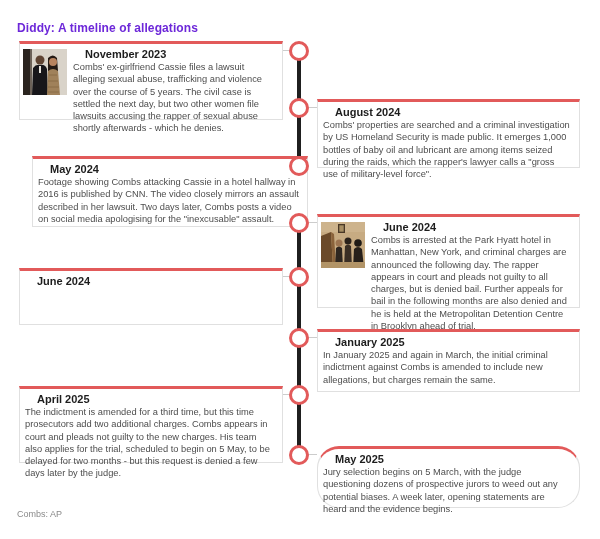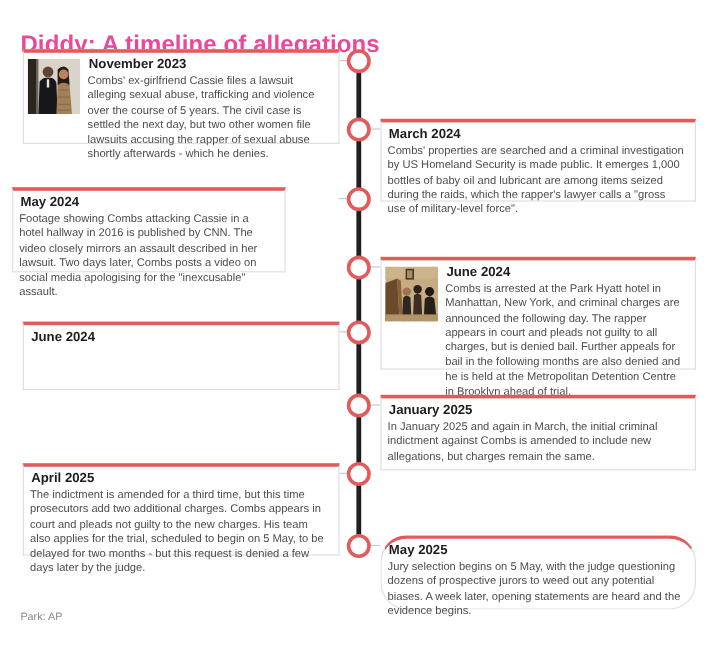--- a/index.html
+++ b/index.html
@@ -5,21 +5,21 @@
   html,body{margin:0;padding:0;background:#ffffff;}
   .stage{
     position:relative;
     width:600px;height:539px;
     background:#ffffff;
     font-family:"Liberation Sans","DejaVu Sans",sans-serif;
     overflow:hidden;
   }
   .title{
     position:absolute;left:17px;top:13px;
-    font-size:20px;font-weight:bold;color:#ec4899;
+    font-size:12px;font-weight:bold;color:#6d28d9;
     letter-spacing:0.1px;
   }
   .credit{
     position:absolute;left:17px;top:509px;
     font-size:9px;color:#8a8a8a;
   }
   
   .tl-line{
     position:absolute;left:297px;top:51px;width:4px;height:404px;
     background:#1f1f1f;border-radius:2px;
@@ -40,30 +40,30 @@
   .cy4{top:276px}.cy5{top:337px}.cy6{top:394px}.cy7{top:454px}
   
   .card{
     position:absolute;box-sizing:border-box;
     background:#ffffff;
     border:1px solid #e0e0e0;border-top:3px solid #e25a5a;
     z-index:2;
   }
   .ev0{left:19px;top:41px;width:264px;height:79px;}
   .ev1{left:317px;top:99px;width:263px;height:69px;}
-  .ev2{left:10px;top:156px;width:228px;height:71px;}
+  .ev2{left:32px;top:156px;width:276px;height:71px;}
   .ev3{left:317px;top:214px;width:263px;height:94px;}
   .ev4{left:19px;top:268px;width:264px;height:57px;}
   .ev5{left:317px;top:329px;width:263px;height:63px;}
   .ev6{left:19px;top:386px;width:264px;height:77px;}
   .ev7{left:317px;top:446px;width:263px;height:62px;border-radius:22px;}
   .card .content{padding:4px 8px 0 5px;}
   .card .content.with-photo{padding-left:53px;}
   .card h3{
-    margin:0 0 1px 1px;font-size:11px;font-weight:bold;color:#1d1d1d;
+    margin:0 0 1px 12px;font-size:11px;font-weight:bold;color:#1d1d1d;
   }
   .card p{
     margin:0;font-size:9.3px;line-height:12.3px;color:#4d4d4d;
   }
   .photo{
     position:absolute;left:3px;top:5px;width:44px;height:46px;
     overflow:hidden;
   }
   .photo svg{display:block;width:44px;height:46px;}
 </style>
@@ -110,21 +110,21 @@
       </svg>
     </div>
     <div class="content with-photo">
       <h3>November 2023</h3>
       <p>Combs' ex-girlfriend Cassie files a lawsuit alleging sexual abuse, trafficking and violence over the course of 5 years. The civil case is settled the next day, but two other women file lawsuits accusing the rapper of sexual abuse shortly afterwards - which he denies.</p>
     </div>
   </article>
 
   <article class="card ev1">
     <div class="content">
-      <h3>March 2024</h3>
+      <h3>August 2024</h3>
       <p>Combs' properties are searched and a criminal investigation by US Homeland Security is made public. It emerges 1,000 bottles of baby oil and lubricant are among items seized during the raids, which the rapper's lawyer calls a "gross use of military-level force".</p>
     </div>
   </article>
 
   <article class="card ev2">
     <div class="content">
       <h3>May 2024</h3>
       <p>Footage showing Combs attacking Cassie in a hotel hallway in 2016 is published by CNN. The video closely mirrors an assault described in her lawsuit. Two days later, Combs posts a video on social media apologising for the "inexcusable" assault.</p>
     </div>
   </article>
@@ -170,19 +170,19 @@
   <article class="card ev6">
     <div class="content">
       <h3>April 2025</h3>
       <p>The indictment is amended for a third time, but this time prosecutors add two additional charges. Combs appears in court and pleads not guilty to the new charges. His team also applies for the trial, scheduled to begin on 5 May, to be delayed for two months - but this request is denied a few days later by the judge.</p>
     </div>
   </article>
 
   <article class="card ev7">
     <div class="content">
       <h3>May 2025</h3>
-      <p>Jury selection begins on 5 May, with the judge questioning dozens of prospective jurors to weed out any potential biases. A week later, opening statements are heard and the evidence begins.</p>
+      <p>Jury selection begins on 5 March, with the judge questioning dozens of prospective jurors to weed out any potential biases. A week later, opening statements are heard and the evidence begins.</p>
     </div>
   </article>
 
-  <div class="credit">Park: AP</div>
+  <div class="credit">Combs: AP</div>
 
 </div>
 
 </body></html>

